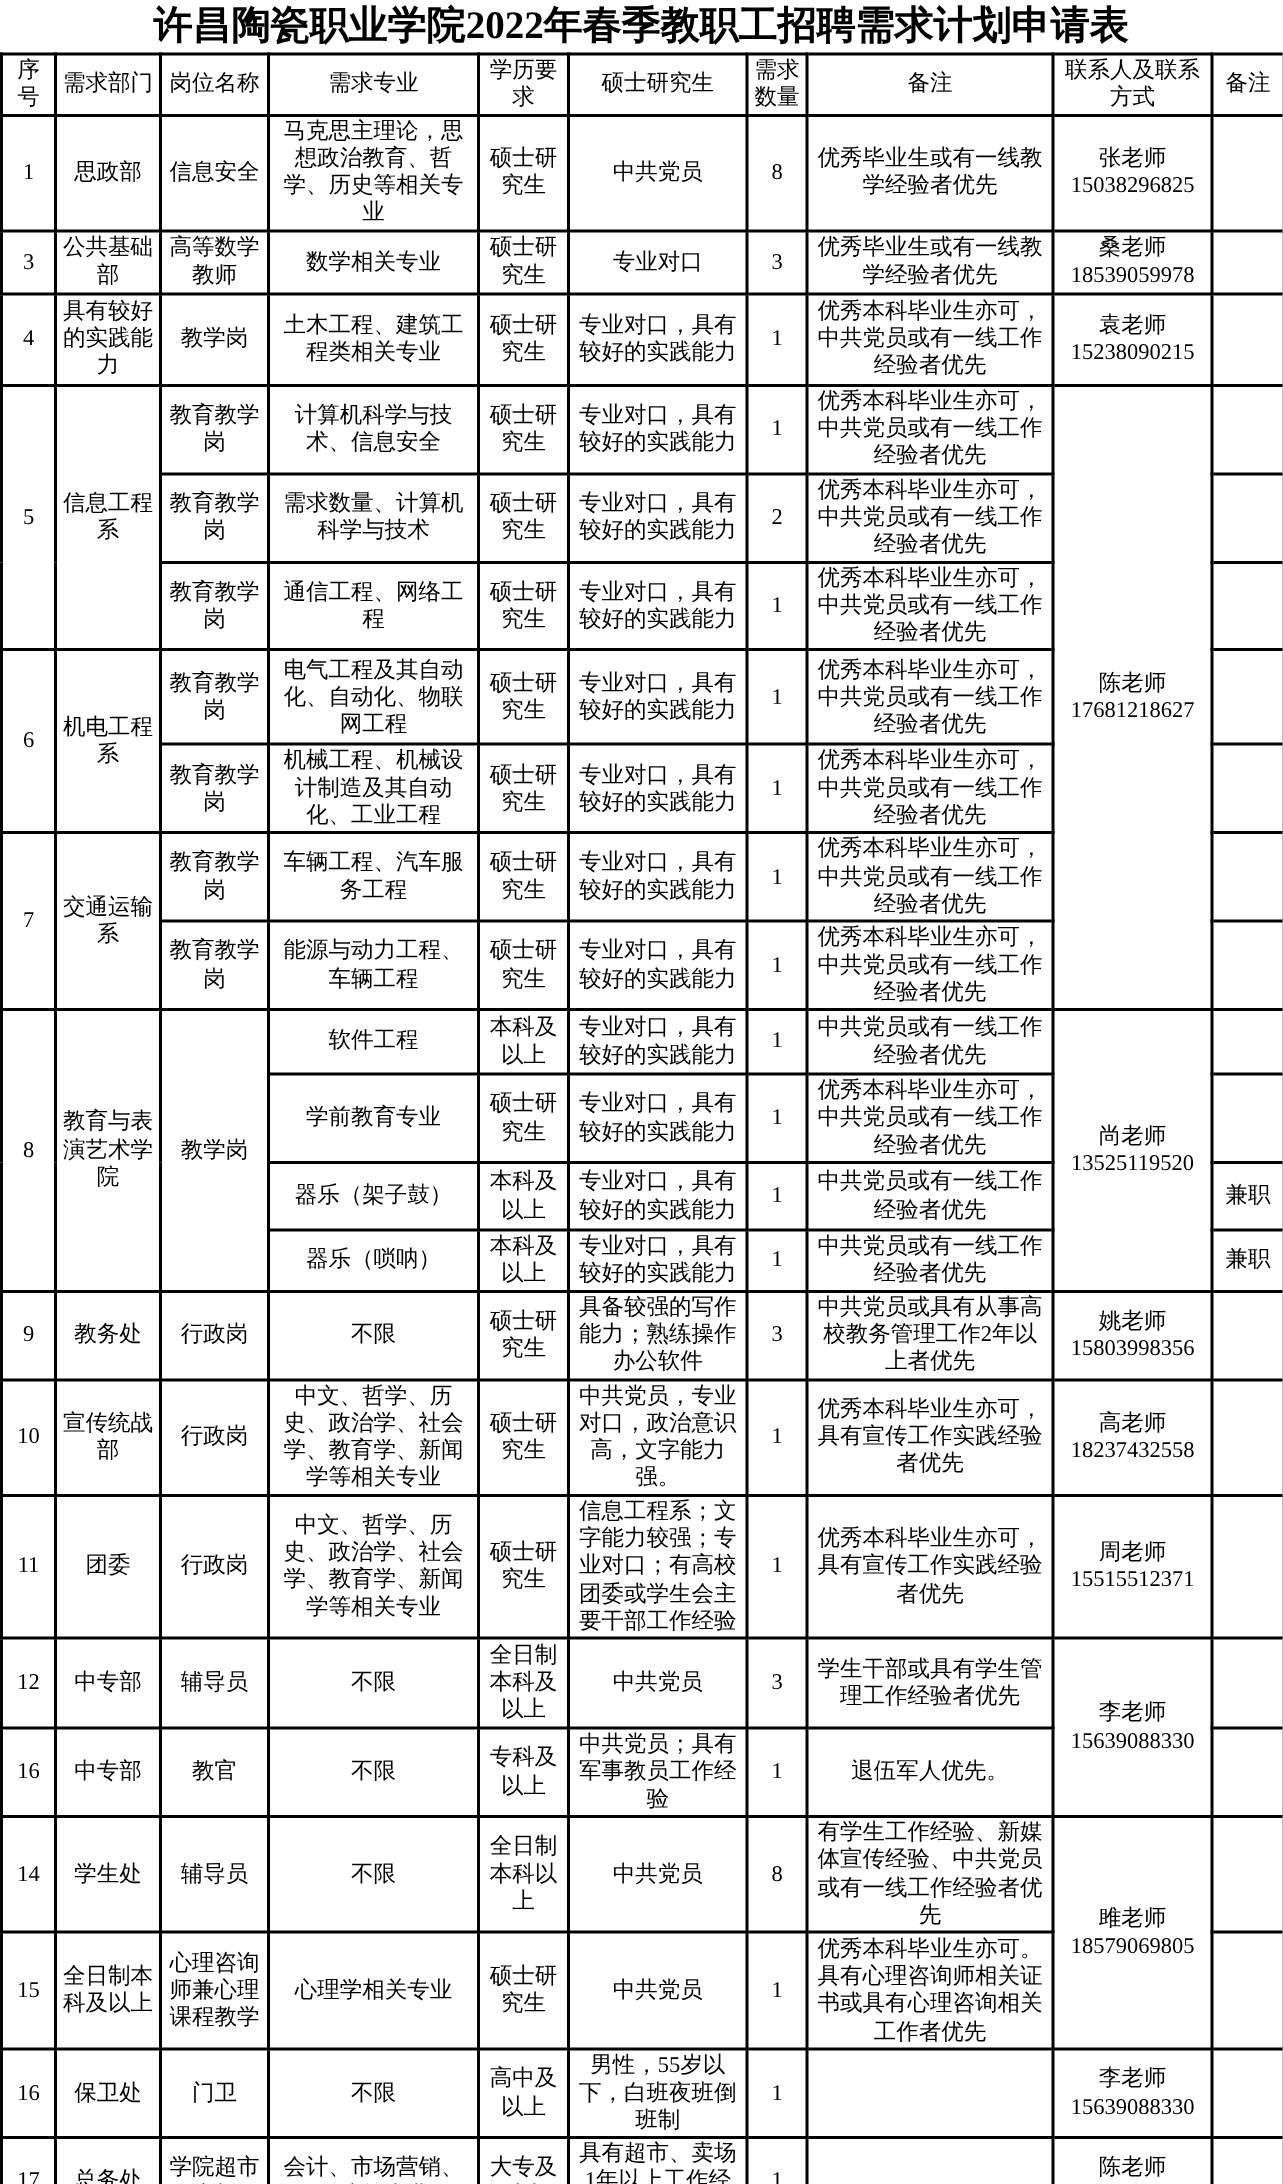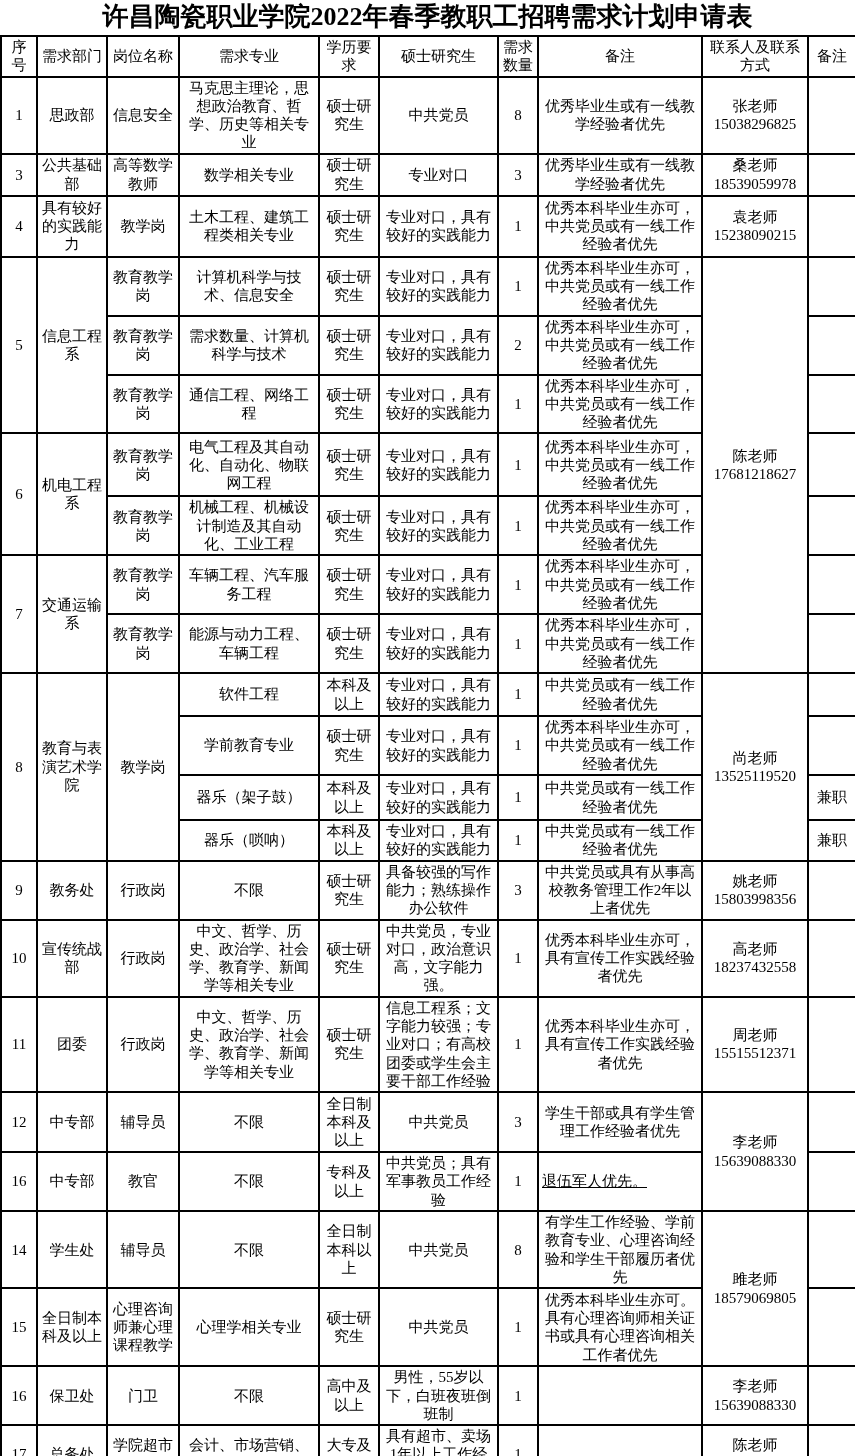--- a/index.html
+++ b/index.html
@@ -31,21 +31,21 @@
     text-align:center;
     vertical-align:middle;
     font-weight:normal;
     word-break:break-all;
     overflow:hidden;
   }
   thead tr { height:40px;padding-left:16px; }
   td[data-name="cell-major"], td[data-name="cell-other"] { text-align:left; }
   td[data-name="cell-contact"] { white-space:pre-line; }
   
-  tbody tr:nth-child(19) td[data-name="cell-note"] { text-align:left;text-decoration:underline; }
+  tbody tr:nth-child(19) td[data-name="cell-note"] { text-align:center; }
   
   tbody tr:nth-child(1){height:50px} tbody tr:nth-child(2){height:42px}
   tbody tr:nth-child(3){height:61px} tbody tr:nth-child(4){height:54px}
   tbody tr:nth-child(5){height:55px} tbody tr:nth-child(6){height:55px}
   tbody tr:nth-child(7){height:63px} tbody tr:nth-child(8){height:57px}
   tbody tr:nth-child(9){height:53px} tbody tr:nth-child(10){height:54px}
   tbody tr:nth-child(11){height:43px} tbody tr:nth-child(12){height:53px}
   tbody tr:nth-child(13){height:45px} tbody tr:nth-child(14){height:33px}
   tbody tr:nth-child(15){height:57px} tbody tr:nth-child(16){height:75px}
   tbody tr:nth-child(17){height:95px} tbody tr:nth-child(18){height:60px}
@@ -297,21 +297,21 @@
           <td data-name="cell-remark"></td>
         </tr>
         <tr data-name="table-row">
           <td data-name="cell-seq">14</td>
           <td data-name="cell-dept">学生处</td>
           <td data-name="cell-position">辅导员</td>
           <td data-name="cell-major">不限</td>
           <td data-name="cell-education">全日制本科以上</td>
           <td data-name="cell-other">中共党员</td>
           <td data-name="cell-count">8</td>
-          <td data-name="cell-note">有学生工作经验、学前教育专业、心理咨询经验和学生干部履历者优先</td>
+          <td data-name="cell-note">有学生工作经验、新媒体宣传经验、中共党员或有一线工作经验者优先</td>
           <td data-name="cell-contact" rowspan="2">雎老师
 18579069805</td>
           <td data-name="cell-remark"></td>
         </tr>
         <tr data-name="table-row">
           <td data-name="cell-seq">15</td>
           <td data-name="cell-dept">全日制本科及以上</td>
           <td data-name="cell-position">心理咨询师兼心理课程教学</td>
           <td data-name="cell-major">心理学相关专业</td>
           <td data-name="cell-education">硕士研究生</td>

